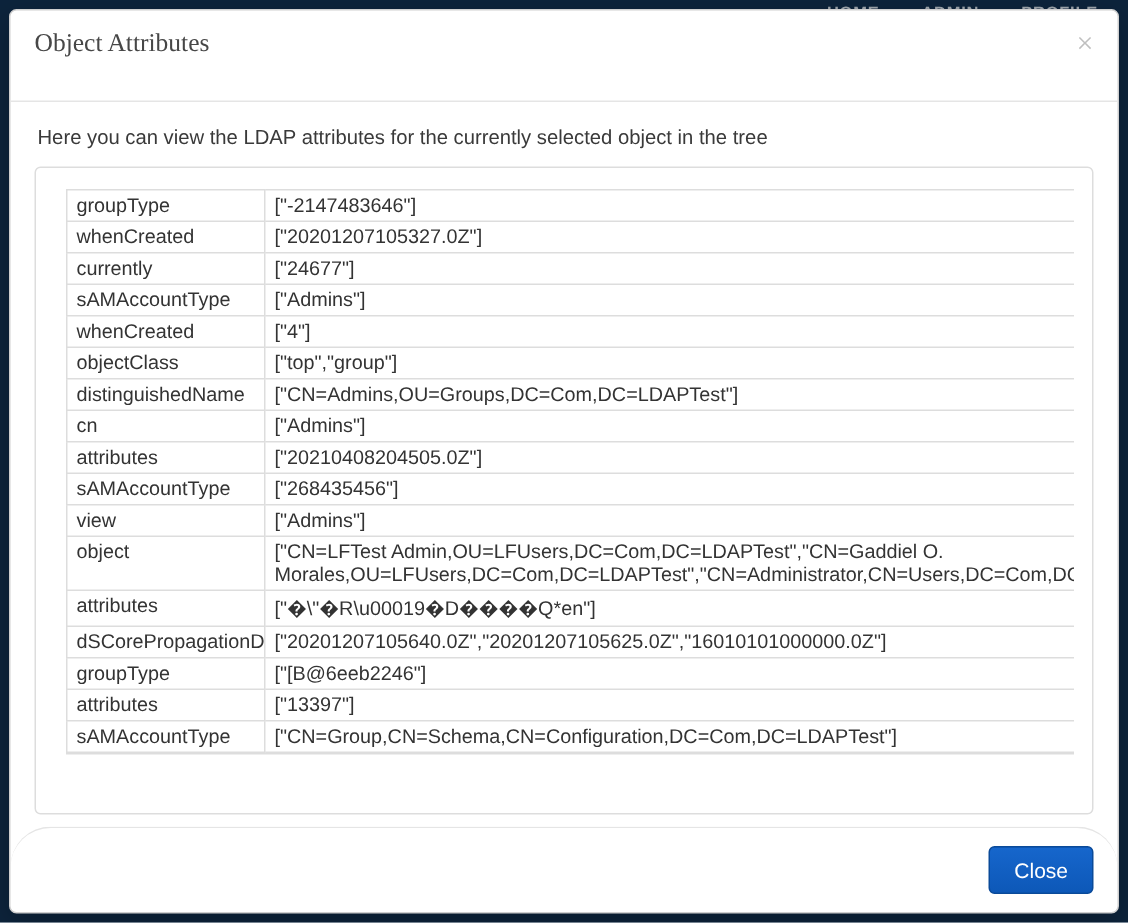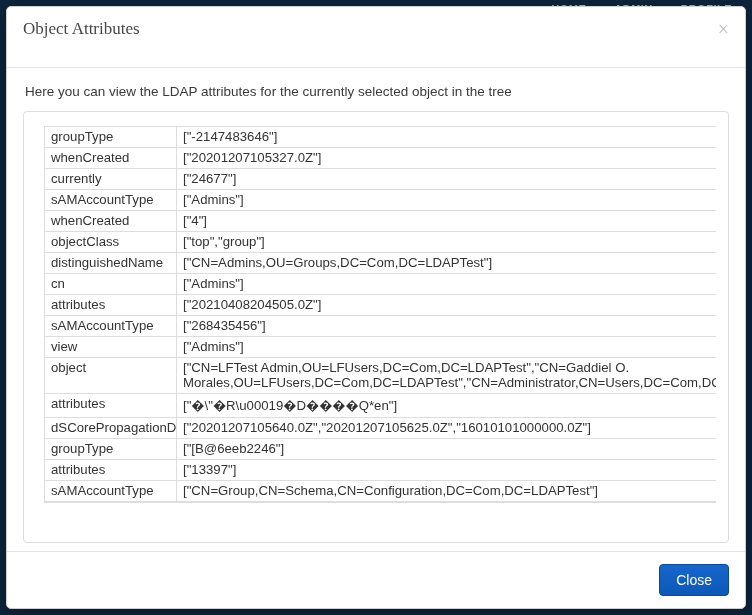--- a/index.html
+++ b/index.html
@@ -106,20 +106,21 @@
     .table-wrap::-webkit-scrollbar-track { background: #f1f1f1; }
     .table-wrap::-webkit-scrollbar-thumb { background: #c4c4c4; }
     .table-wrap::-webkit-scrollbar-button:single-button {
       background: #f1f1f1; width:16px; height:16px; display:block;
     }
     .modal-footer {
       border-top: 1px solid #e5e5e5;
       padding: 12px 16px;
       display: flex;
       justify-content: flex-end;
+      border-radius: 27px;
     }
     .btn-close {
       background: #0b5ed7;
       background: #0d5cc0;
       background-image: linear-gradient(#1666cc,#0d58b8);
       border: 1px solid #0a4a99;
       color: #fff;
       font-size: 14px;
       padding: 7px 16px;
       border-radius: 4px;

